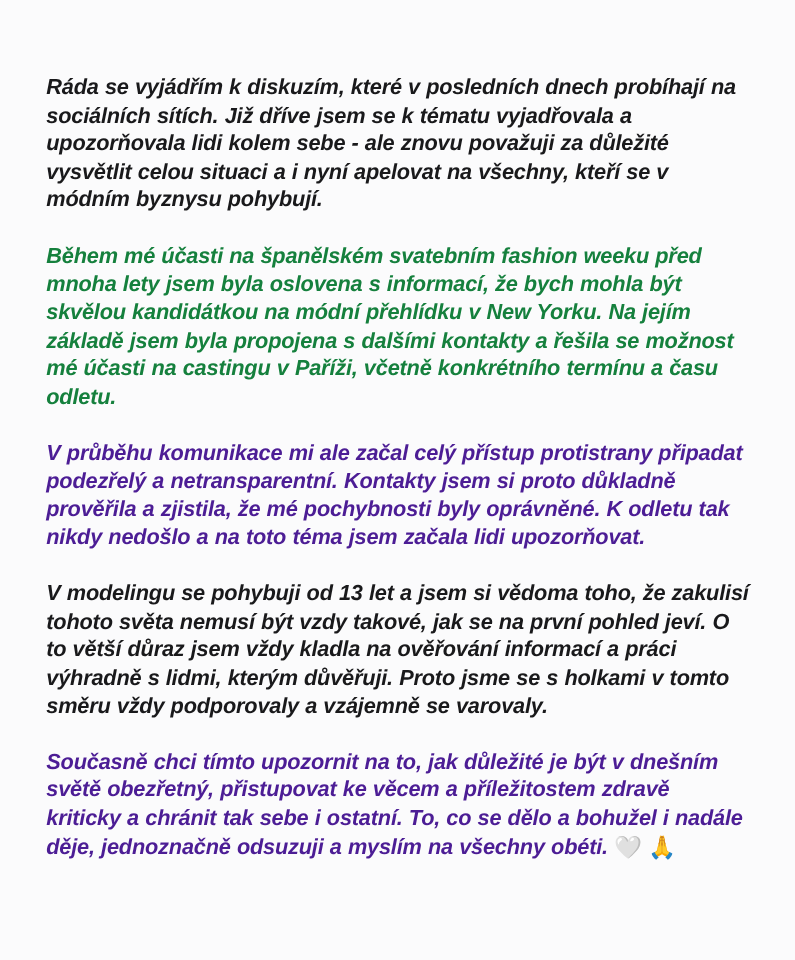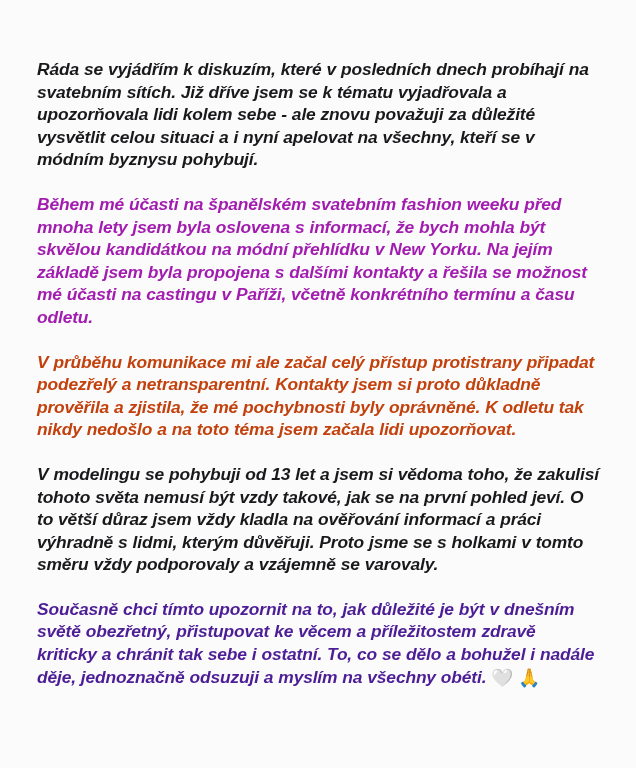--- a/index.html
+++ b/index.html
@@ -60,25 +60,25 @@
     margin-left: 5px;
   }
 </style>
 </head>
 <body>
 
 <div id="story-card" style="background: rgb(251, 251, 252);">
 
   <div id="statement-body">
 
-    <p class="paragraph" style="color: rgb(25, 25, 27);">Ráda se vyjádřím k diskuzím, které v posledních dnech probíhají na svatebním sítích. Již dříve jsem se k tématu vyjadřovala a upozorňovala lidi kolem sebe - ale znovu považuji za důležité vysvětlit celou situaci a i nyní apelovat na všechny, kteří se v módním byznysu pohybují.</p>
+    <p class="paragraph" style="color: rgb(25, 25, 27);">Ráda se vyjádřím k diskuzím, které v posledních dnech probíhají na sociálních sítích. Již dříve jsem se k tématu vyjadřovala a upozorňovala lidi kolem sebe - ale znovu považuji za důležité vysvětlit celou situaci a i nyní apelovat na všechny, kteří se v módním byznysu pohybují.</p>
 
-    <p class="paragraph" style="color: #a21caf; margin-top: 13px;">Během mé účasti na španělském svatebním fashion weeku před mnoha lety jsem byla oslovena s informací, že bych mohla být skvělou kandidátkou na módní přehlídku v New Yorku. Na jejím základě jsem byla propojena s dalšími kontakty a řešila se možnost mé účasti na castingu v Paříži, včetně konkrétního termínu a času odletu.</p>
+    <p class="paragraph" style="color: #15803d; margin-top: 13px;">Během mé účasti na španělském svatebním fashion weeku před mnoha lety jsem byla oslovena s informací, že bych mohla být skvělou kandidátkou na módní přehlídku v New Yorku. Na jejím základě jsem byla propojena s dalšími kontakty a řešila se možnost mé účasti na castingu v Paříži, včetně konkrétního termínu a času odletu.</p>
 
-    <p class="paragraph" style="color: #c2410c;">V průběhu komunikace mi ale začal celý přístup protistrany připadat podezřelý a netransparentní. Kontakty jsem si proto důkladně prověřila a zjistila, že mé pochybnosti byly oprávněné. K odletu tak nikdy nedošlo a na toto téma jsem začala lidi upozorňovat.</p>
+    <p class="paragraph" style="color: #4c1d95;">V průběhu komunikace mi ale začal celý přístup protistrany připadat podezřelý a netransparentní. Kontakty jsem si proto důkladně prověřila a zjistila, že mé pochybnosti byly oprávněné. K odletu tak nikdy nedošlo a na toto téma jsem začala lidi upozorňovat.</p>
 
     <p class="paragraph" style="color: rgb(25, 25, 27);">V modelingu se pohybuji od 13 let a jsem si vědoma toho, že zakulisí tohoto světa nemusí být vzdy takové, jak se na první pohled jeví. O to větší důraz jsem vždy kladla na ověřování informací a práci výhradně s lidmi, kterým důvěřuji. Proto jsme se s holkami v tomto směru vždy podporovaly a vzájemně se varovaly.</p>
 
     <p class="paragraph" style="color: #4c1d95;"><span>Současně chci tímto upozornit na to, jak důležité je být v dnešním světě obezřetný, přistupovat ke věcem a příležitostem zdravě kriticky a chránit tak sebe i ostatní. To, co se dělo a bohužel i nadále děje, jednoznačně odsuzuji a myslím na všechny obéti. </span><span class="emoji">🤍</span><span class="emoji">🙏</span></p>
 
   </div>
 
 </div>
 
 </body></html>

